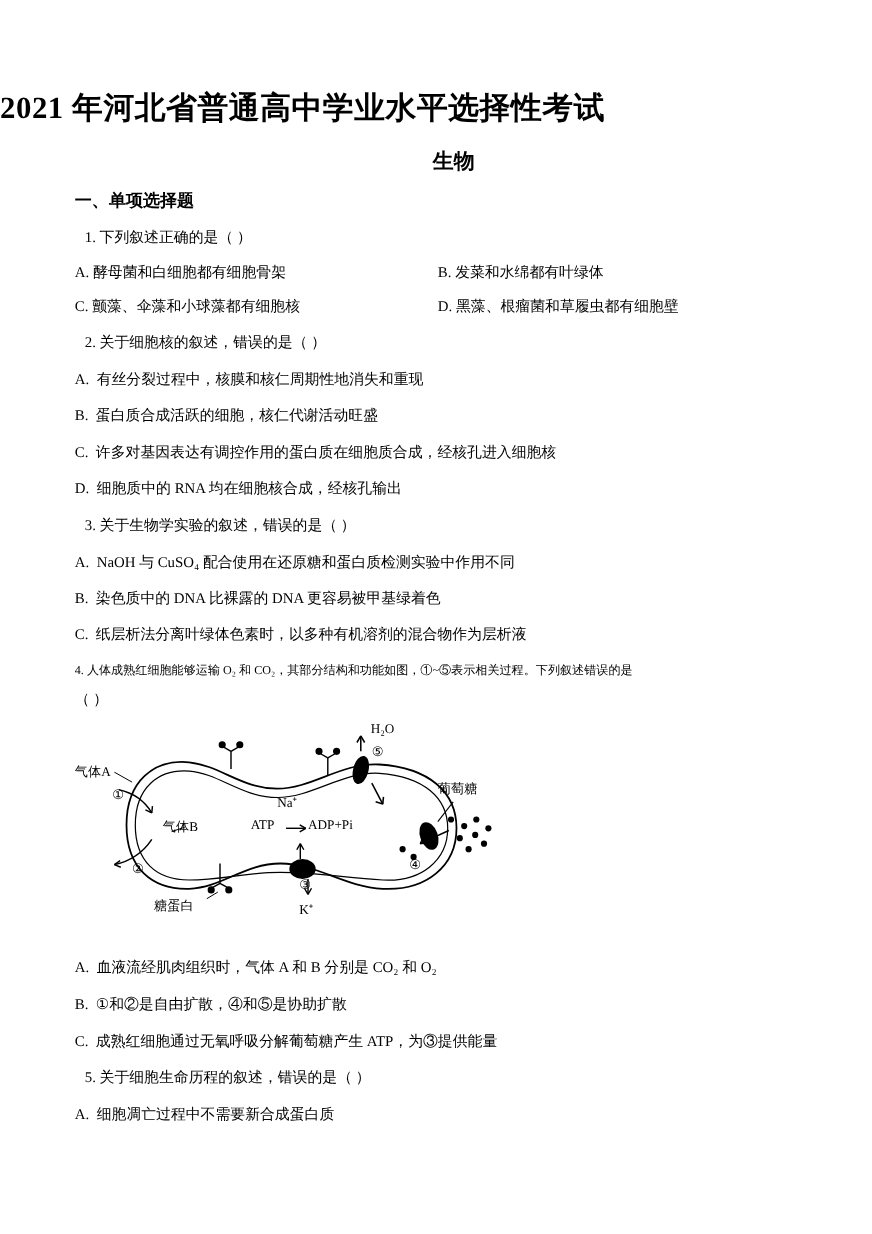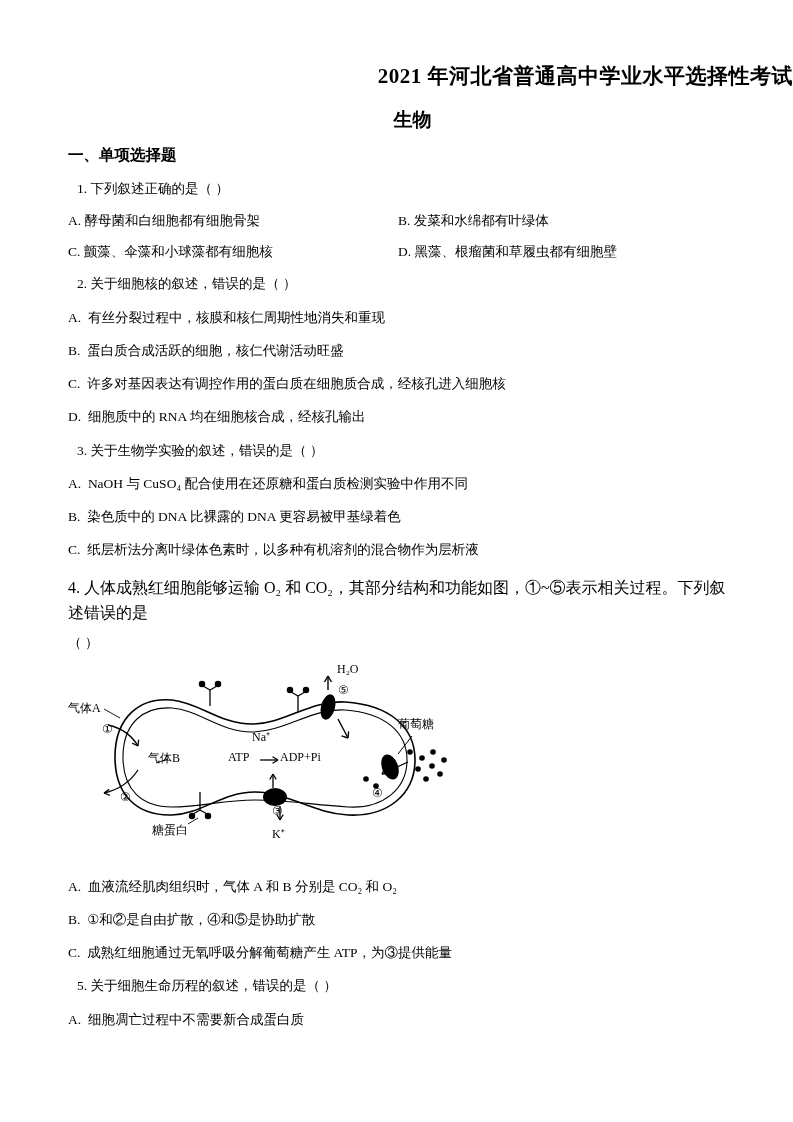--- a/index.html
+++ b/index.html
@@ -16,24 +16,24 @@
     overflow: hidden;
   }
   .page {
     position: relative;
     width: 793px;
     height: 1122px;
     padding: 0;
     box-sizing: border-box;
   }
   .title {
-    text-align: right;
-    font-size: 21px;
+    text-align: left;
+    font-size: 28px;
     font-weight: bold;
-    margin-top: 62px;
+    margin-top: 79px;
     letter-spacing: 0.5px;
   }
   .subtitle {
     text-align: center;
     font-size: 19px;
     font-weight: bold;
     margin-top: 17px;
     padding-left: 32px;
   }
   .section-head {
@@ -42,21 +42,21 @@
     margin-top: 12px;
     margin-left: 68px;
   }
   .qline {
     font-size: 13.5px;
     margin-left: 77px;
     margin-top: 13px;
     line-height: 1.5;
   }
   .qstem {
-    font-size: 16px;
+    font-size: 11px;
     margin-left: 68px;
     margin-top: 14px;
     line-height: 1.6;
     width: 660px;
   }
   .opt {
     font-size: 13.5px;
     margin-left: 68px;
     margin-top: 13px;
     line-height: 1.5;
@@ -252,21 +252,21 @@
 
       <path d="M128,162 L138,156" stroke="#000" stroke-width="0.9"></path>
     </svg>
 
     <div class="fig-label" style="left:277px; top:0px;">H₂O</div>
     <div class="fig-label" style="left:278px; top:21px;">⑤</div>
     <div class="fig-label" style="left:8px; top:38px;">气体A</div>
     <div class="fig-label" style="left:42px; top:60px;">①</div>
     <div class="fig-label" style="left:88px; top:88px;text-align:right;">气体B</div>
     <div class="fig-label" style="left:60px; top:128px;">②</div>
-    <div class="fig-label" style="left:92px; top:160px;">糖蛋白</div>
+    <div class="fig-label" style="left:80px; top:160px;">糖蛋白</div>
     <div class="fig-label" style="left:192px; top:66px;">Na⁺</div>
     <div class="fig-label" style="left:168px; top:88px;">ATP</div>
     <div class="fig-label" style="left:220px; top:88px;">ADP+Pi</div>
     <div class="fig-label" style="left:212px; top:142px;">③</div>
     <div class="fig-label" style="left:212px; top:163px;">K⁺</div>
     <div class="fig-label" style="left:338px; top:54px;">葡萄糖</div>
     <div class="fig-label" style="left:312px; top:124px;">④</div>
   </div>
 
   <div class="opt" style="margin-top:20px;">

